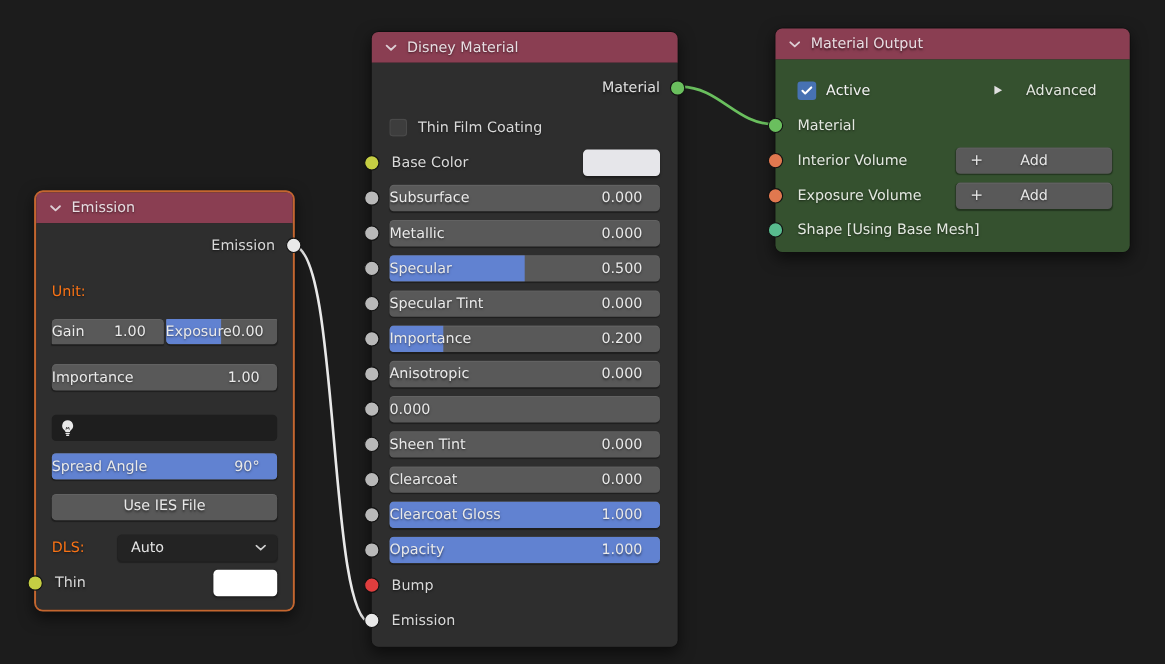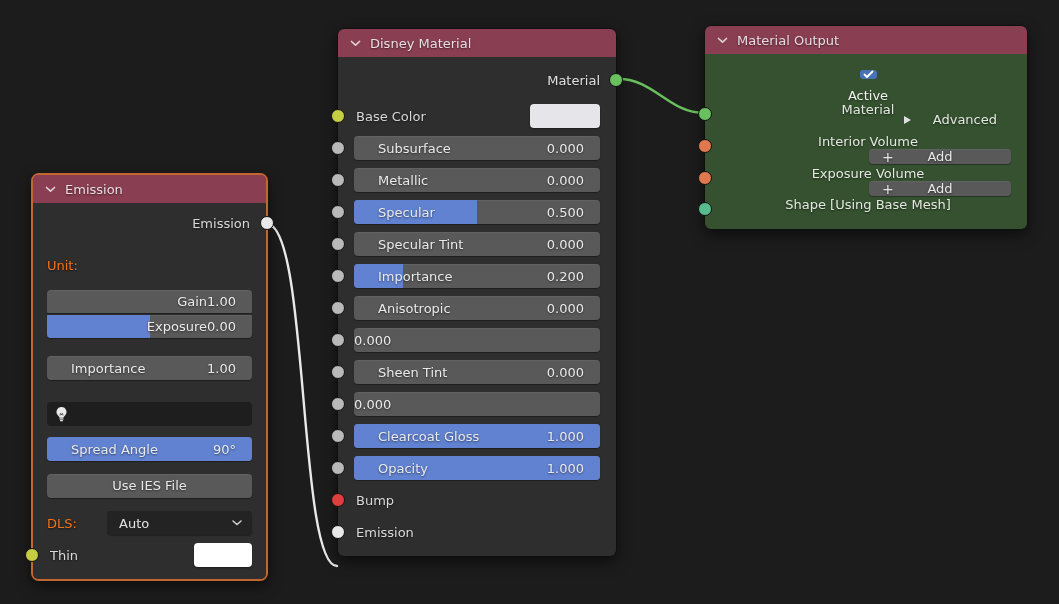--- a/index.html
+++ b/index.html
@@ -13,38 +13,38 @@
   .node-body { border-radius:0 0 6px 6px; background:#2e2e2e; }
   .chev { display:inline-flex; color:#ddcfd5; }
   .row { position:relative; display:flex; align-items:center; height:24px; }
   .tsh { text-shadow:0 1px 2px rgba(0,0,0,.55); }
 
   .socket { position:absolute; top:50%; width:14px; height:14px; margin-top:-7px; border-radius:50%; border:1px solid #121212; }
   .sock-l { left:-23px; } .sock-r { right:-23px; }
 
   .slider { position:relative; height:24px; background:#595959; border-radius:4px; overflow:hidden; display:flex; align-items:center; width:100%; box-shadow:inset 0 1px 0 rgba(255,255,255,.06), 0 1px 1px rgba(0,0,0,.35); }
   .slider .fill { position:absolute; left:0; top:0; bottom:0; }
-  .slider .slabel { position:relative; z-index:1; padding-left:24px; color:#eaeaea; text-shadow:0 1px 2px rgba(0,0,0,.5); flex:1; white-space:nowrap; }
+  .slider .slabel { position:relative; z-index:1; color:#eaeaea; text-shadow:0 1px 2px rgba(0,0,0,.5); flex:1; white-space:nowrap; }
   .slider .svalue { position:relative; z-index:1; padding-right:16px; color:#eaeaea; text-shadow:0 1px 2px rgba(0,0,0,.5); }
 
   .dropdown { flex:1; height:24px; background:#232323; border-radius:4px; display:flex; align-items:center; padding:0 10px 0 12px; color:#e3e3e3; box-shadow:0 1px 1px rgba(0,0,0,.3); }
   .dropdown .dval { flex:1; }
   .btn { height:24px; background:#595959; border-radius:4px; display:flex; align-items:center; justify-content:center; color:#e8e8e8; text-shadow:0 1px 2px rgba(0,0,0,.5); box-shadow:inset 0 1px 0 rgba(255,255,255,.06), 0 1px 1px rgba(0,0,0,.35); }
   .swatch { height:24px; border-radius:4px; box-shadow:0 1px 2px rgba(0,0,0,.4); }
   .field { position:relative; height:24px; background:#1e1e1e; border-radius:4px; width:100%; display:flex; align-items:center; padding-left:26px; }
   .checkbox { width:16px; height:16px; border-radius:3px; background:#3d3d3d; box-shadow:inset 0 0 0 1px rgba(255,255,255,.07); display:flex; align-items:center; justify-content:center; }
 
   
   #node-emission { left:31px; top:173px; width:237px; border:2px solid #c4662f; }
   #node-emission .node-header { border-radius:5px 5px 0 0; }
   #node-emission .node-body { padding:8px 14px 12px 14px; border-radius:0 0 5px 5px; }
   .em-out { justify-content:flex-end; margin-bottom:18px; padding-right:2px; }
   .em-unit { margin-bottom:13px; }
   .ulabel { width:60px; color:#f97316; }
-  .pairgroup { display:flex; flex-direction:column; gap:2px; margin-bottom:18px;text-align:right; }
+  .pairgroup { display:flex; gap:2px; margin-bottom:18px; }
   .pairgroup .slider { height:23px; }
   .pairgroup .slider:first-child { border-radius:4px 4px 1px 1px; }
   .pairgroup .slider:last-child { border-radius:1px 1px 4px 4px; }
   .em-importance { margin-bottom:22px; }
   .em-lg { margin-bottom:11px; }
   .em-spread { margin-bottom:13px; }
   .em-ies { margin-bottom:14px; height:23px; }
   .em-dls { margin-bottom:8px; }
   .em-color .swatch { width:58px; margin-left:auto; }
 
@@ -56,21 +56,21 @@
   .dz-base { margin-bottom:8px; }
   .dz-base .swatch { width:70px; margin-left:auto; }
   .srow { margin-bottom:8px; }
   .dz-bump { margin-bottom:8px; }
   .out-label { color:#e0e0e0; }
 
   
   #node-output { left:704px; top:25px; width:324px; border:1px solid rgba(0,0,0,.45); }
   #node-output .node-body { background:#35512f; padding:16px 16px 8px 20px; }
   #node-output .socket { left:-27px; }
-  #node-output .row { margin-bottom:8px; color:#e3e8e0;flex-direction:column; }
+  #node-output .row { margin-bottom:8px; color:#e3e8e0; }
   .mo-active { gap:9px; }
   .mo-active .acheck { width:17px; height:17px; border-radius:3px; display:flex; align-items:center; justify-content:center; }
   .mo-active .alabel { color:#f2f2f2; text-shadow:0 1px 2px rgba(0,0,0,.4); }
   .adv { margin-left:auto; display:flex; align-items:center; gap:22px; padding-right:14px; }
   .tri { width:0; height:0; border-left:7px solid #e0e0e0; border-top:4.5px solid transparent; border-bottom:4.5px solid transparent; }
   .mo-row-btn .btn { position:relative; width:142px; margin-left:auto; }
   .mo-row-btn .plus { position:absolute; left:13px; top:50%; transform:translateY(-50%); font-size:14px; line-height:1; }
   .mo-shape { margin-bottom:0 !important; }
 </style>
 </head>
@@ -170,20 +170,24 @@
             <polyline points="1.5,1.5 5.5,5.2 9.5,1.5" fill="none" stroke="currentColor" stroke-width="1.7" stroke-linecap="round" stroke-linejoin="round"></polyline>
           </svg>
       </span>
       <span class="tsh">Disney Material</span>
     </div>
     <div class="node-body">
       <div class="row dz-out">
         <span class="out-label tsh">Material</span>
         <span class="socket sock-r" style="background-color: rgb(106, 191, 94);"></span>
       </div>
+      <div class="row dz-thin">
+        <span class="checkbox"></span>
+        <span class="tsh">Thin Film Coating</span>
+      </div>
       <div class="row dz-base">
         <span class="socket sock-l" style="background-color: rgb(197, 206, 67);"></span>
         <span class="tsh" style="padding-left:2px">Base Color</span>
         <span class="swatch" style="background-color: rgb(230, 230, 234);"></span>
       </div>
 
       <div class="row srow">
         <span class="socket sock-l" style="background-color: rgb(185, 185, 185);"></span>
         <div class="slider">
           <span class="fill" style="background-color: rgb(97, 130, 209); width: 0%;"></span>
@@ -243,20 +247,21 @@
         <div class="slider">
           <span class="fill" style="background-color: rgb(97, 130, 209); width: 0%;"></span>
           <span class="slabel">Sheen Tint</span>
           <span class="svalue">0.000</span>
         </div>
       </div>
       <div class="row srow">
         <span class="socket sock-l" style="background-color: rgb(185, 185, 185);"></span>
         <div class="slider">
           <span class="fill" style="background-color: rgb(97, 130, 209); width: 0%;"></span>
+          <span class="slabel">Clearcoat</span>
           <span class="svalue">0.000</span>
         </div>
       </div>
       <div class="row srow">
         <span class="socket sock-l" style="background-color: rgb(185, 185, 185);"></span>
         <div class="slider">
           <span class="fill" style="background-color: rgb(97, 130, 209); width: 100%;"></span>
           <span class="slabel">Clearcoat Gloss</span>
           <span class="svalue">1.000</span>
         </div>

